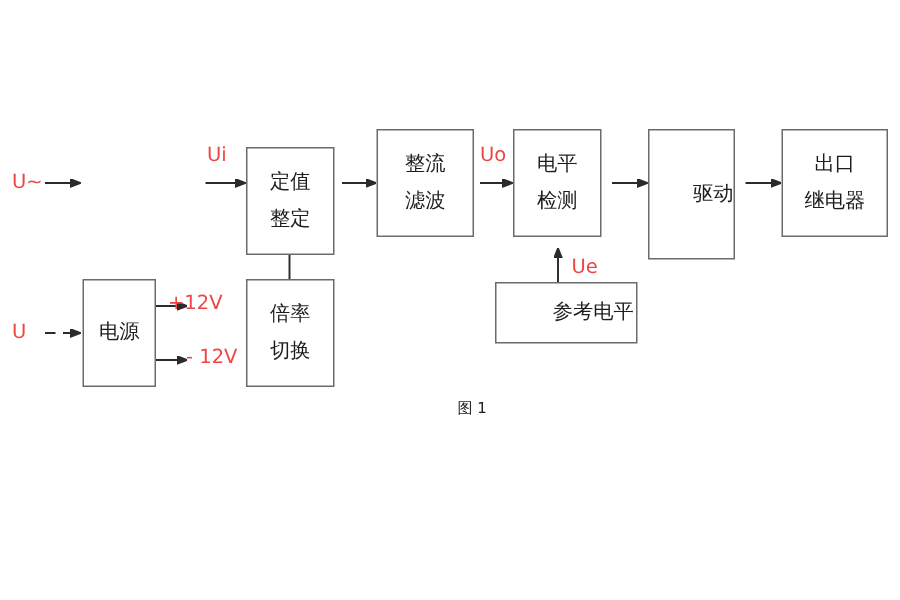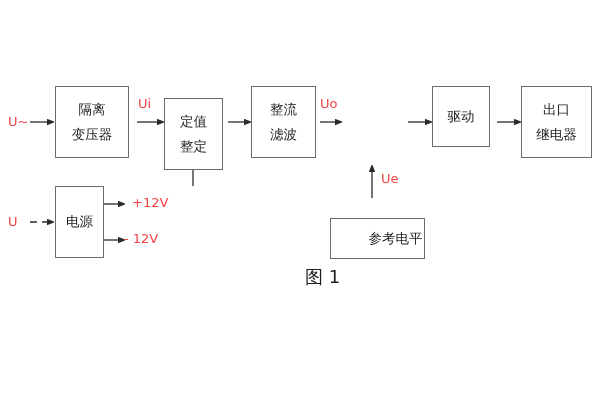--- a/index.html
+++ b/index.html
@@ -33,21 +33,21 @@
   .lbl{
     position:absolute;
     color:#ef4444;
     font-size:13px;
     white-space:nowrap;
     line-height:1;
   }
   .caption{
     position:absolute;
     color:#1d1d1d;
-    font-size:18px;
+    font-size:10px;
     white-space:nowrap;
     line-height:1;
   }
 
   
   svg#wires{
     position:absolute;left:0;top:0;width:600px;height:400px;
     pointer-events:none;
   }
   svg#wires line,svg#wires path{stroke:#2b2b2b;stroke-width:1.3;}
@@ -80,63 +80,67 @@
 
     <line x1="372" y1="198" x2="372" y2="166" marker-end="url(#ah)"></line>
 
     <line x1="30" y1="222" x2="53" y2="222" stroke-dasharray="7 5" marker-end="url(#ah)"></line>
 
     <line x1="104" y1="204" x2="124" y2="204" marker-end="url(#ah)"></line>
 
     <line x1="104" y1="240" x2="124" y2="240" marker-end="url(#ah)"></line>
   </svg>
 
-  <div class="block" style="left:55px;top:86px;width:74px;height:72px;">
-    <span class="ln">隔离</span>
-    <span class="ln">变压器</span>
-  </div>
 
   <div class="block" style="left:164px;top:98px;width:59px;height:72px;">
     <span class="ln">定值</span>
     <span class="ln">整定</span>
   </div>
 
   <div class="block" style="left:251px;top:86px;width:65px;height:72px;">
     <span class="ln">整流</span>
     <span class="ln">滤波</span>
   </div>
 
+  <div class="block" style="left:342px;top:86px;width:59px;height:72px;">
+    <span class="ln">电平</span>
+    <span class="ln">检测</span>
+  </div>
 
-  <div class="block single" style="left:432px;top:86px;width:58px;height:61px;">
+  <div class="block single" style="left:432px;top:86px;width:58px;height:87px;align-items:flex-end;">
     <span class="ln">驱动</span>
   </div>
 
   <div class="block single" style="left:55px;top:186px;width:49px;height:72px;">
     <span class="ln">电源</span>
   </div>
 
   <div class="block" style="left:521px;top:86px;width:71px;height:72px;">
     <span class="ln">出口</span>
     <span class="ln">继电器</span>
   </div>
 
+  <div class="block" style="left:164px;top:186px;width:59px;height:72px;">
+    <span class="ln">倍率</span>
+    <span class="ln">切换</span>
+  </div>
 
-  <div class="block single" style="left:330px;top:218px;width:95px;height:41px;padding-left:36px;">
+  <div class="block single" style="left:330px;top:188px;width:95px;height:41px;padding-left:36px;">
     <span class="ln">参考电平</span>
   </div>
 
   <div class="lbl" style="left:8px;top:115px;">U~</div>
 
   <div class="lbl" style="left:138px;top:97px;">Ui</div>
 
   <div class="lbl" style="left:320px;top:97px;">Uo</div>
 
   <div class="lbl" style="left:381px;top:172px;">Ue</div>
 
   <div class="lbl" style="left:8px;top:215px;">U</div>
 
-  <div class="lbl" style="left:132px;top:196px;">+12V</div>
+  <div class="lbl" style="left:112px;top:196px;">+12V</div>
 
   <div class="lbl" style="left:124px;top:232px;">- 12V</div>
 
   <div class="caption" style="left:305px;top:268px;">图 1</div>
 
 </div>
 
 </body></html>

